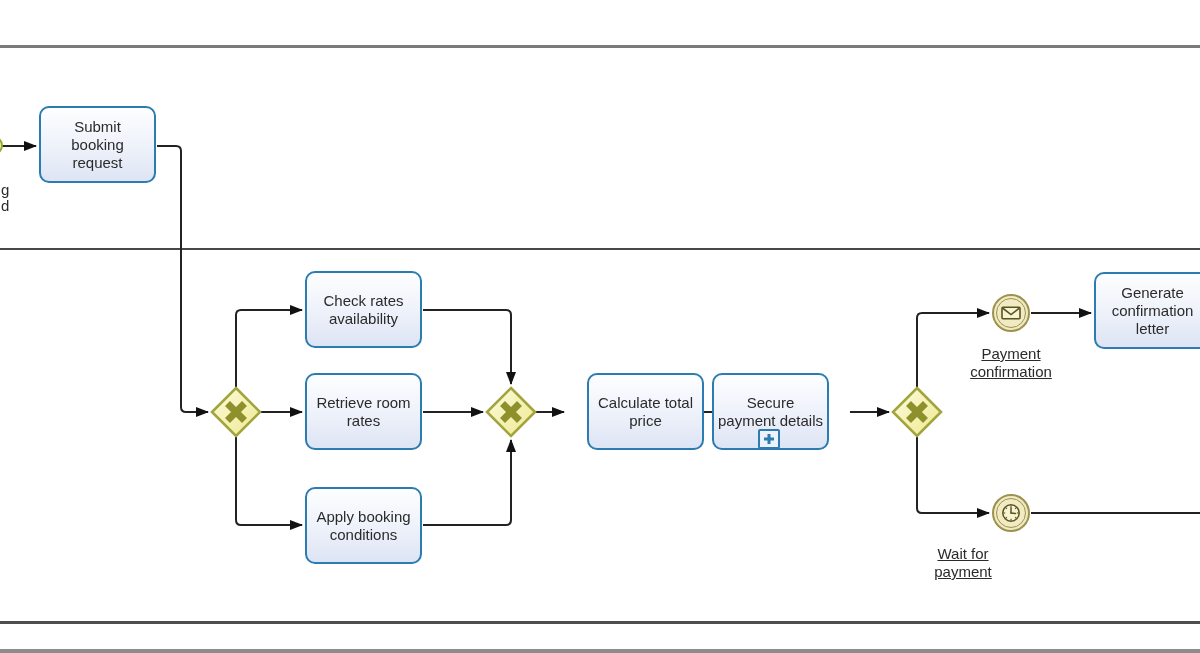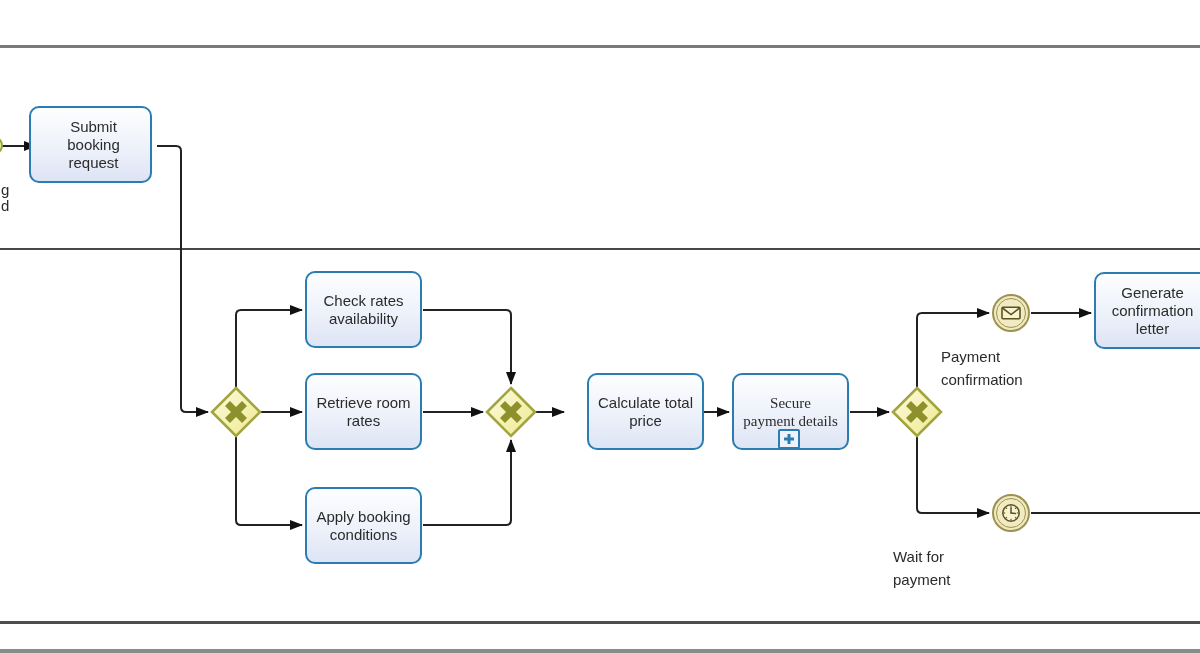--- a/index.html
+++ b/index.html
@@ -20,22 +20,22 @@
   .gw{width:52px;height:52px;}
   .event-outer{
     width:34px;height:34px;border:2px solid #9d9350;border-radius:50%;
     background:#f1eac2;display:flex;align-items:center;justify-content:center;
   }
   .event-inner{
     width:28px;height:28px;border:1.5px solid #9d9350;border-radius:50%;
     background:transparent;display:flex;align-items:center;justify-content:center;
   }
   .ev-label{
-    position:absolute;width:140px;font-size:15px;line-height:23px;
-    white-space:pre-line;z-index:3;
+    position:absolute;width:140px;text-align:center;font-size:15px;line-height:18px;
+    white-space:pre-line;z-index:3;text-decoration:underline;
   }
   .frag-label{
     position:absolute;left:1px;top:182px;font-size:15px;line-height:16px;
     white-space:pre-line;z-index:3;
   }
   .plus-box{
     position:absolute;left:44px;top:54px;width:18px;height:16px;
     border:2px solid #2b7cb0;border-radius:2px;background:#eef3fb;
     display:flex;align-items:center;justify-content:center;
   }
@@ -76,21 +76,21 @@
       <path d="M 1031 313 L 1091 313" marker-end="url(#arr)"></path>
       <path d="M 917 437 L 917 508 Q 917 513 922 513 L 989 513" marker-end="url(#arr)"></path>
       <path d="M 1031 513 L 1200 513"></path>
     </g>
   </svg>
 
   <div class="start-sliver"></div>
   <div class="frag-label">g
 d</div>
 
-  <div class="node task" style="left:29px;top:106px;padding-left:6px;">
+  <div class="node task" style="left:39px;top:106px;">
     <span>Submit
 booking
 request</span>
   </div>
 
   <div class="node task" style="left:305px;top:271px;">
     <span>Check rates
 availability</span>
   </div>
 
@@ -102,21 +102,21 @@
   <div class="node task" style="left:305px;top:487px;">
     <span>Apply booking
 conditions</span>
   </div>
 
   <div class="node task" style="left:587px;top:373px;">
     <span>Calculate total
 price</span>
   </div>
 
-  <div class="node task" style="left:732px;top:373px;font-family:Liberation Serif, serif;">
+  <div class="node task" style="left:712px;top:373px;">
     <span>Secure
 payment details</span>
     <div class="plus-box">
       <svg width="12" height="12" viewBox="0 0 12 12">
         <rect x="4.5" y="1" width="3" height="10" fill="#2b7cb0"></rect>
         <rect x="1" y="4.5" width="10" height="3" fill="#2b7cb0"></rect>
       </svg>
     </div>
   </div>
 

